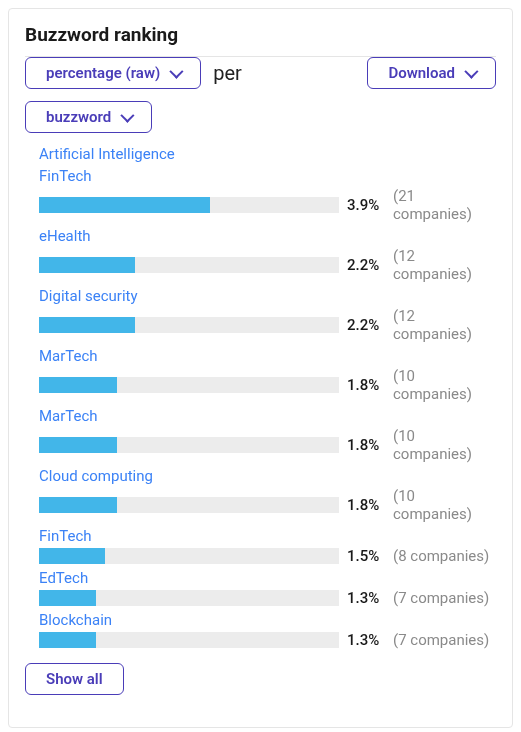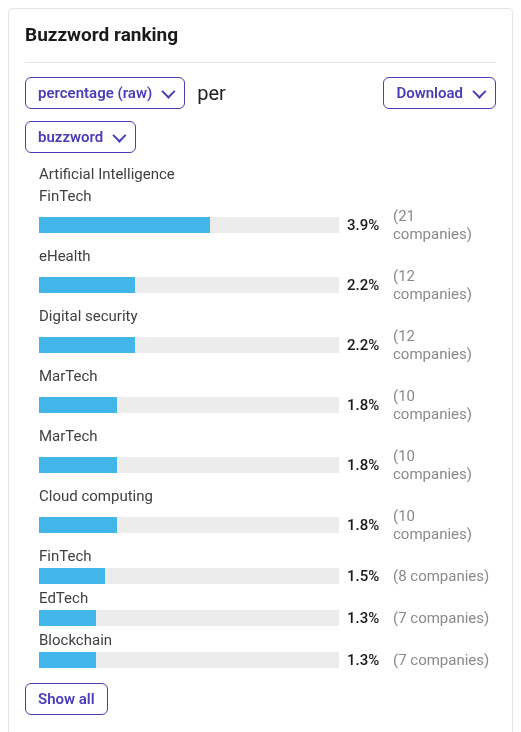--- a/index.html
+++ b/index.html
@@ -11,40 +11,39 @@
   .card {
     width: 505px;
     border: 1px solid #e5e5e5;
     border-radius: 4px;
     padding: 14px 16px 18px 16px;
   }
   .title {
     font-size: 19px;
     font-weight: 700;
     color: #1a1a1a;
-    padding-bottom: 16px;
+    padding-bottom: 10px;
     border-bottom: 1px solid #e5e5e5;
-    margin-bottom: 14px;
   }
   .controls-row {
     display: flex;
     align-items: center;
     gap: 12px;
     margin-bottom: 12px;
   }
   .controls-row .spacer { flex: 1; }
   .dropdown, .outline-btn {
     display: inline-flex;
     align-items: center;
     gap: 10px;
     border: 1.5px solid #4a3db8;
     color: #4a3db8;
     background: #fff;
     border-radius: 6px;
-    padding: 6px 12px;
+    padding: 6px 20px;
     font-size: 15px;
     font-weight: 600;
     cursor: pointer;
     user-select: none;
   }
   .chevron {
     width: 10px; height: 10px;
     border-right: 2px solid #4a3db8;
     border-bottom: 2px solid #4a3db8;
     transform: rotate(45deg) translateY(-2px);
@@ -53,21 +52,21 @@
     font-size: 20px;
     color: #222;
   }
   .second-row { }
   .bars {
     padding-left: 14px;
   }
   .bar-item { margin-bottom: 4px; }
   .bar-label {
     font-size: 15px;
-    color: #404040;
+    color: #3b82f6;
     margin-bottom: 2px;
   }
   .bar-row {
     display: flex;
     align-items: center;
     gap: 8px;
   }
   .bar-track {
     flex: 0 0 300px;
     height: 16px;

